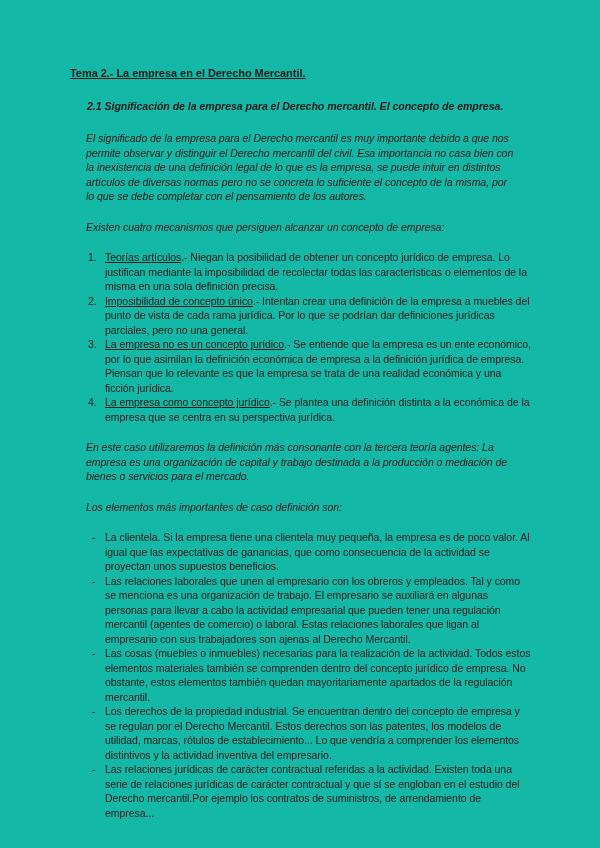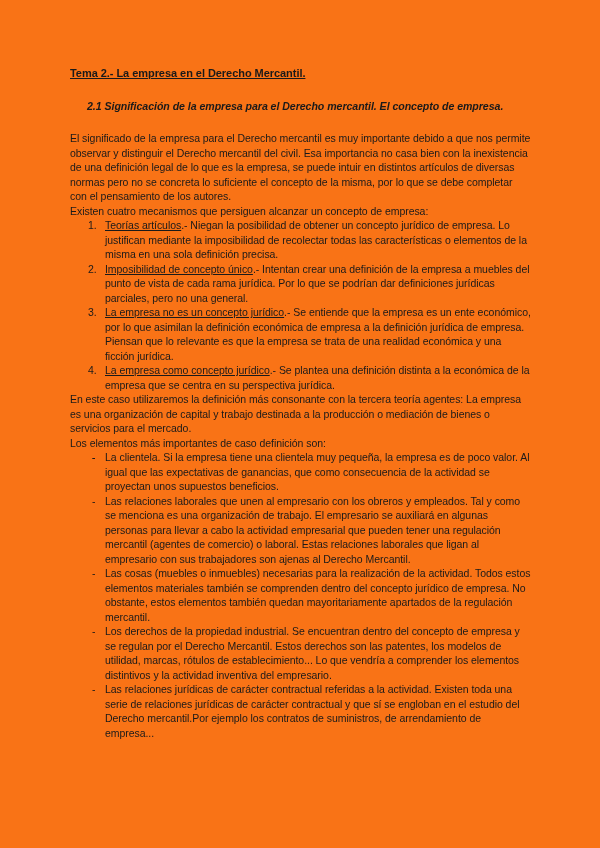--- a/index.html
+++ b/index.html
@@ -4,21 +4,21 @@
 <style>
   html, body {
     margin: 0;
     padding: 0;
     background: #ffffff;
   }
   .page {
     position: relative;
     width: 600px;
     height: 848px;
-    background: #f97316;
+    background: #14b8a6;
     font-family: "Liberation Sans", sans-serif;
     color: #1a1a1a;
     overflow: hidden;
   }
   .content {
     position: absolute;
     top: 66px;
     left: 70px;
     width: 462px;
     font-size: 10.5px;
@@ -33,21 +33,22 @@
     white-space: nowrap;
   }
   .doc-heading {
     font-size: 10.6px;
     font-weight: bold;
     font-style: italic;
     margin: 0 0 18px 17px;
     white-space: nowrap;
   }
   p {
-    margin: 0;
+    margin: 16px;
+    font-style: italic;
   }
   .olist, .ulist {
     margin: 0;
   }
   .item {
     position: relative;
     padding-left: 35px;
   }
   .num-item .marker {
     position: absolute;

